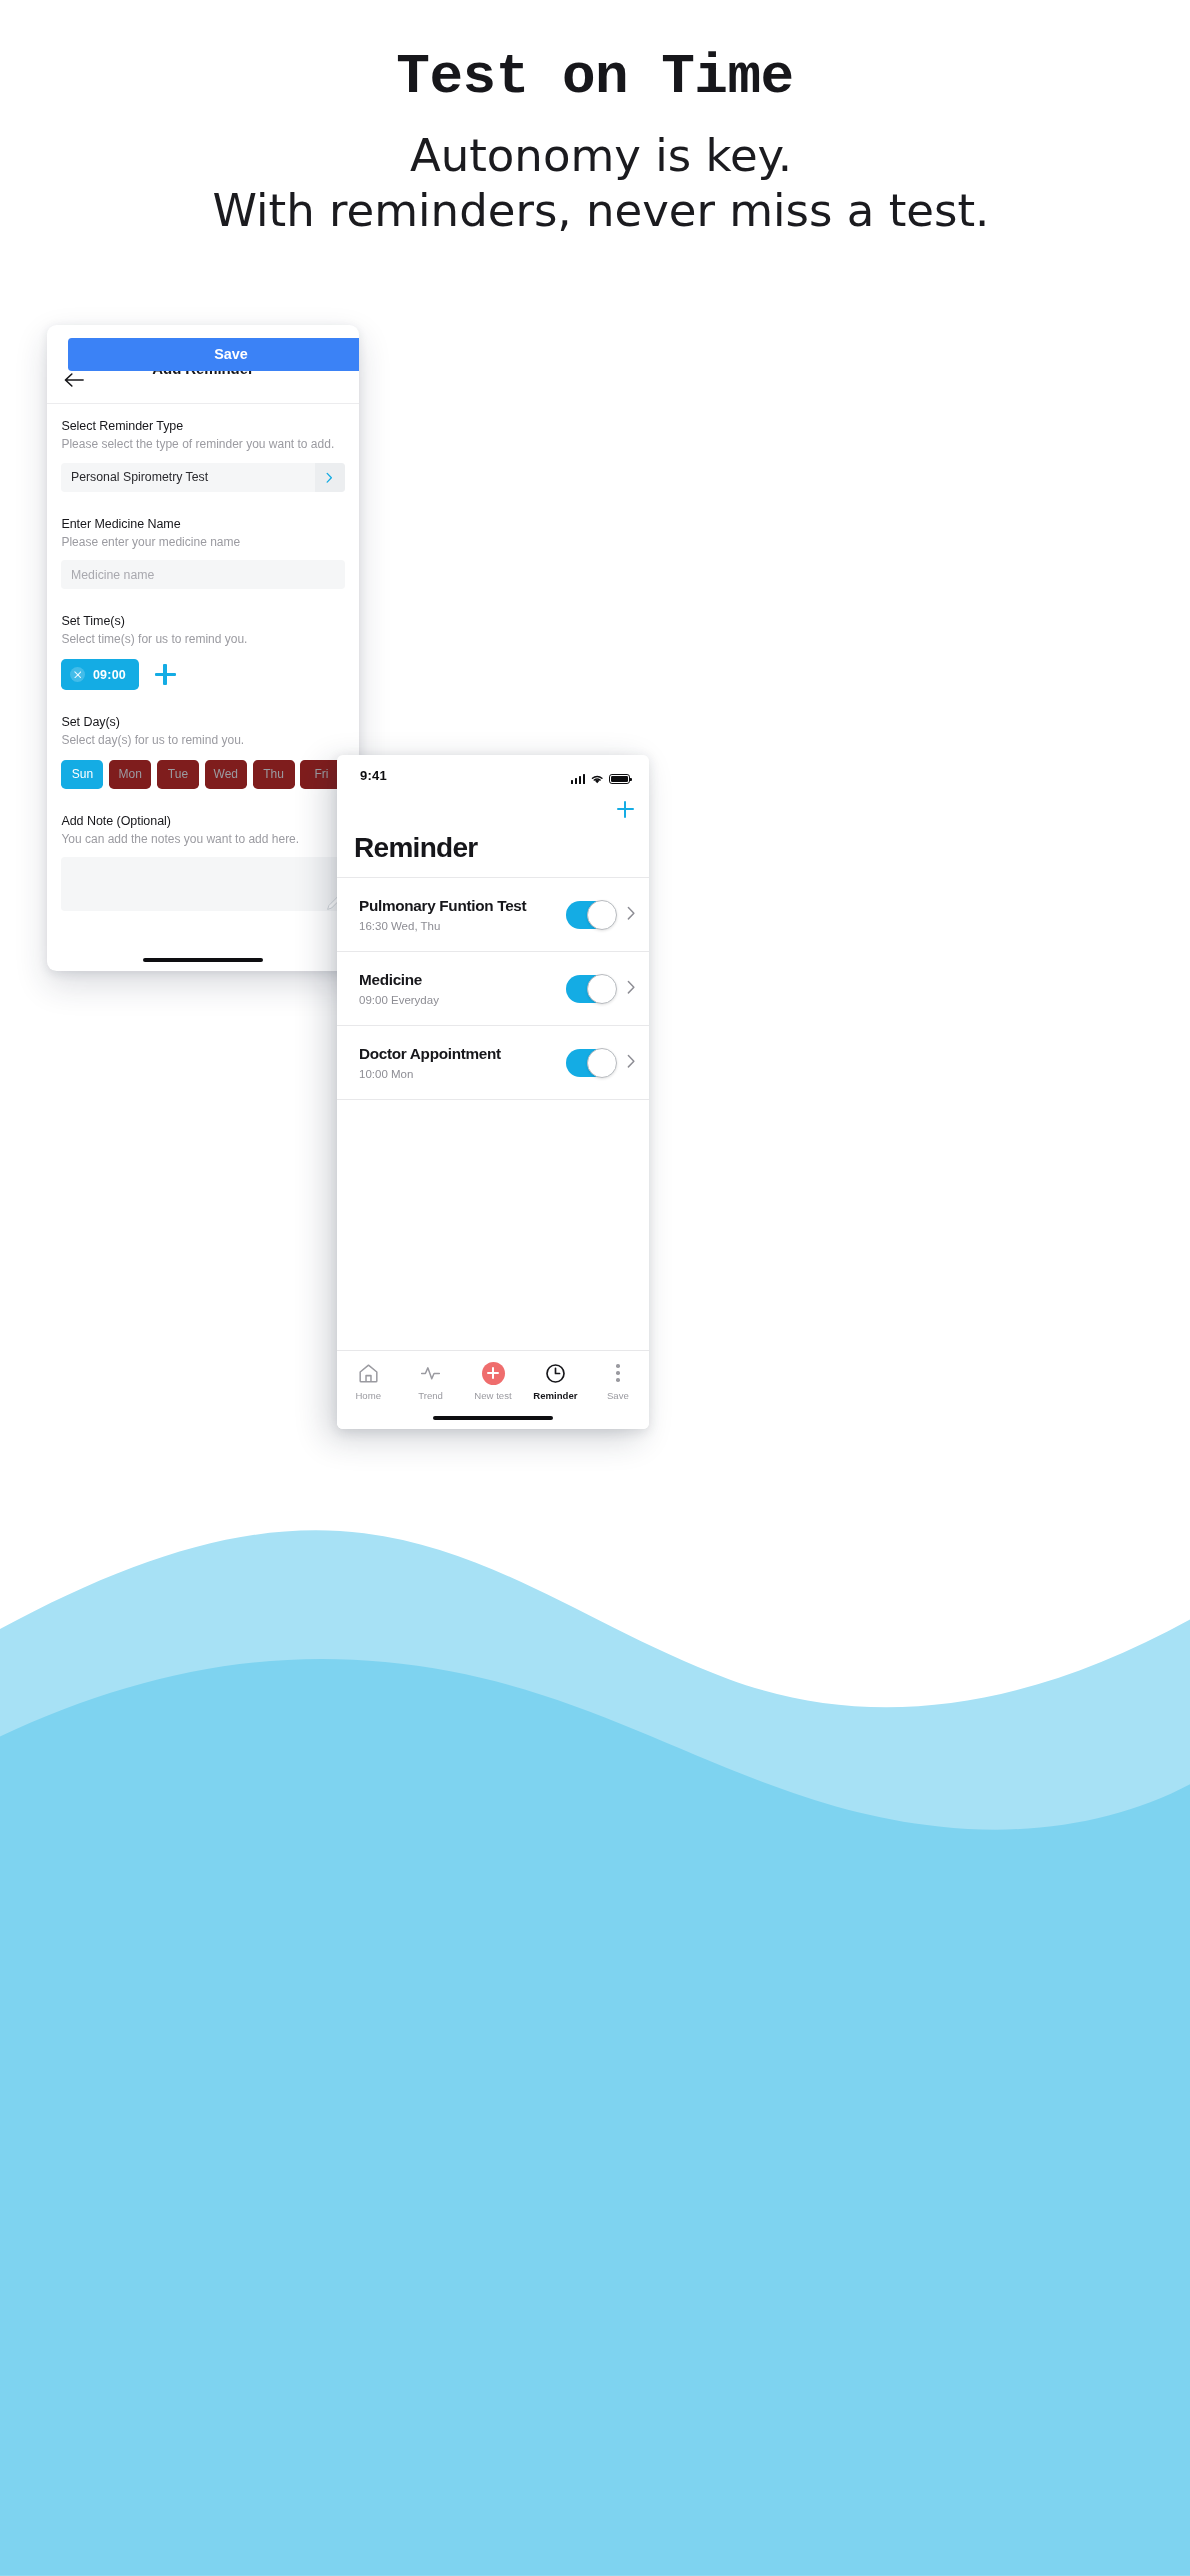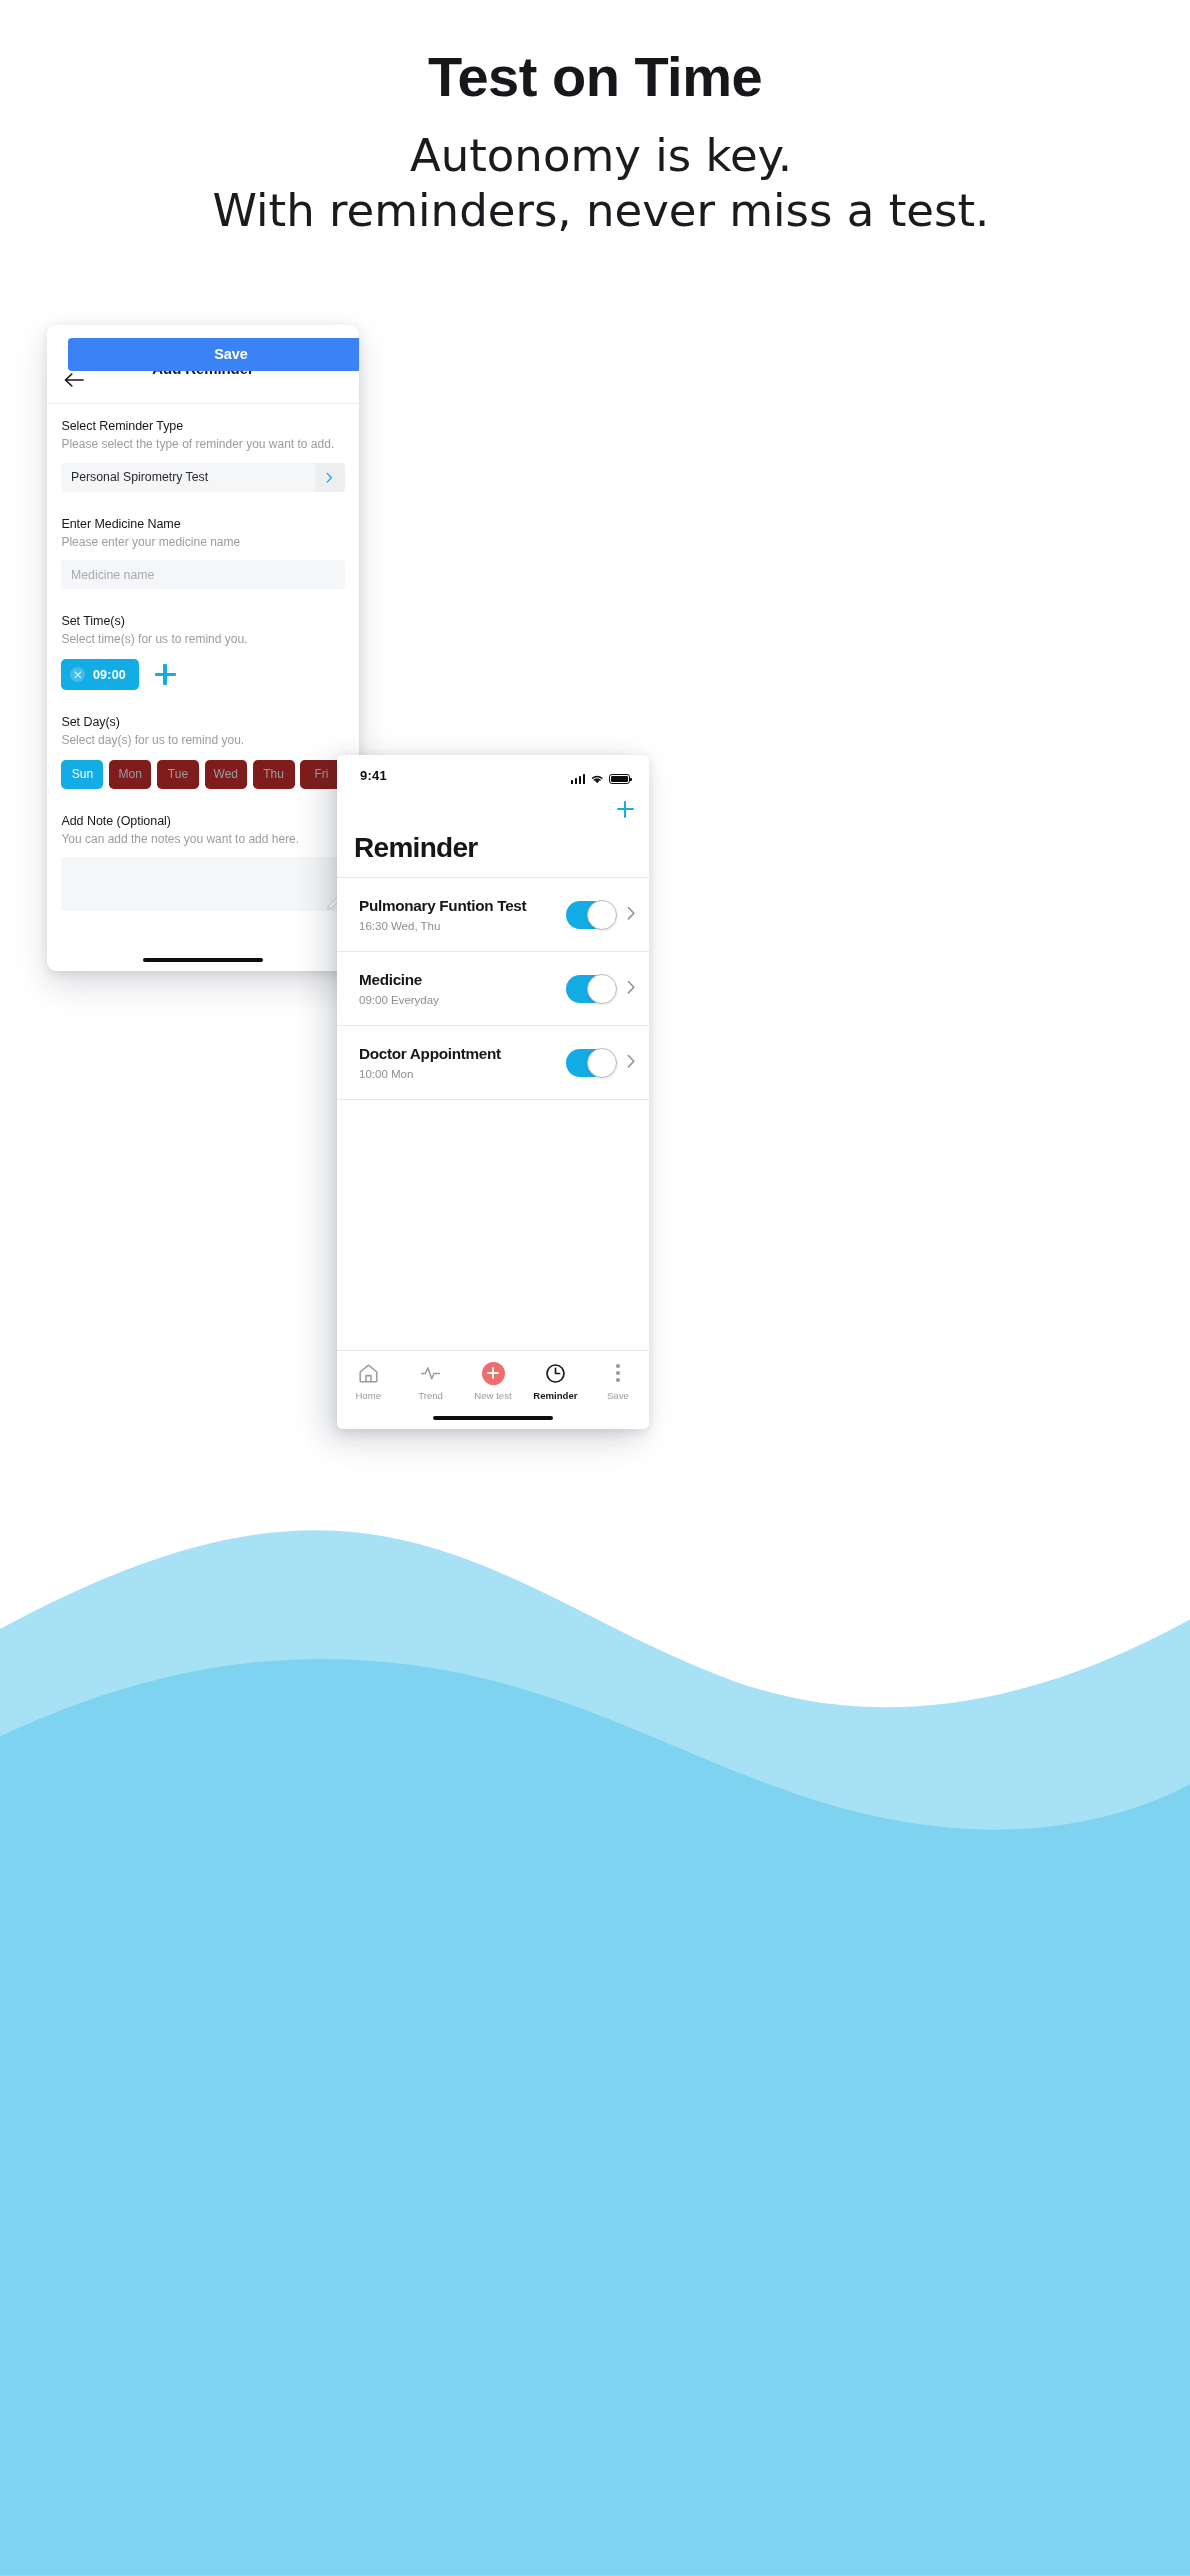--- a/index.html
+++ b/index.html
@@ -12,21 +12,21 @@
   #stage { position: relative; width: 1190px; height: 2576px; background:#fff; overflow:hidden; }
 
   
   .wave-wrap { position:absolute; left:0; top:0; width:1190px; height:2576px; z-index:0; pointer-events:none; }
 
   
   .headline {
     position:absolute; left:0; top:44px; width:1190px; text-align:center; z-index:5;
   }
   .headline h1 {
-    font-family: Liberation Sans, sans-serif;
+    font-family: Liberation Mono, monospace;
     font-weight: 700;
     font-size: 56px;
     letter-spacing: -0.5px;
     color:#17171b;
     line-height:1.18;
   }
   .subline {
     position:absolute; left:6px; top:129px; width:1190px; text-align:center; z-index:5;
     font-family: "DejaVu Sans", sans-serif;
     font-weight:400;

